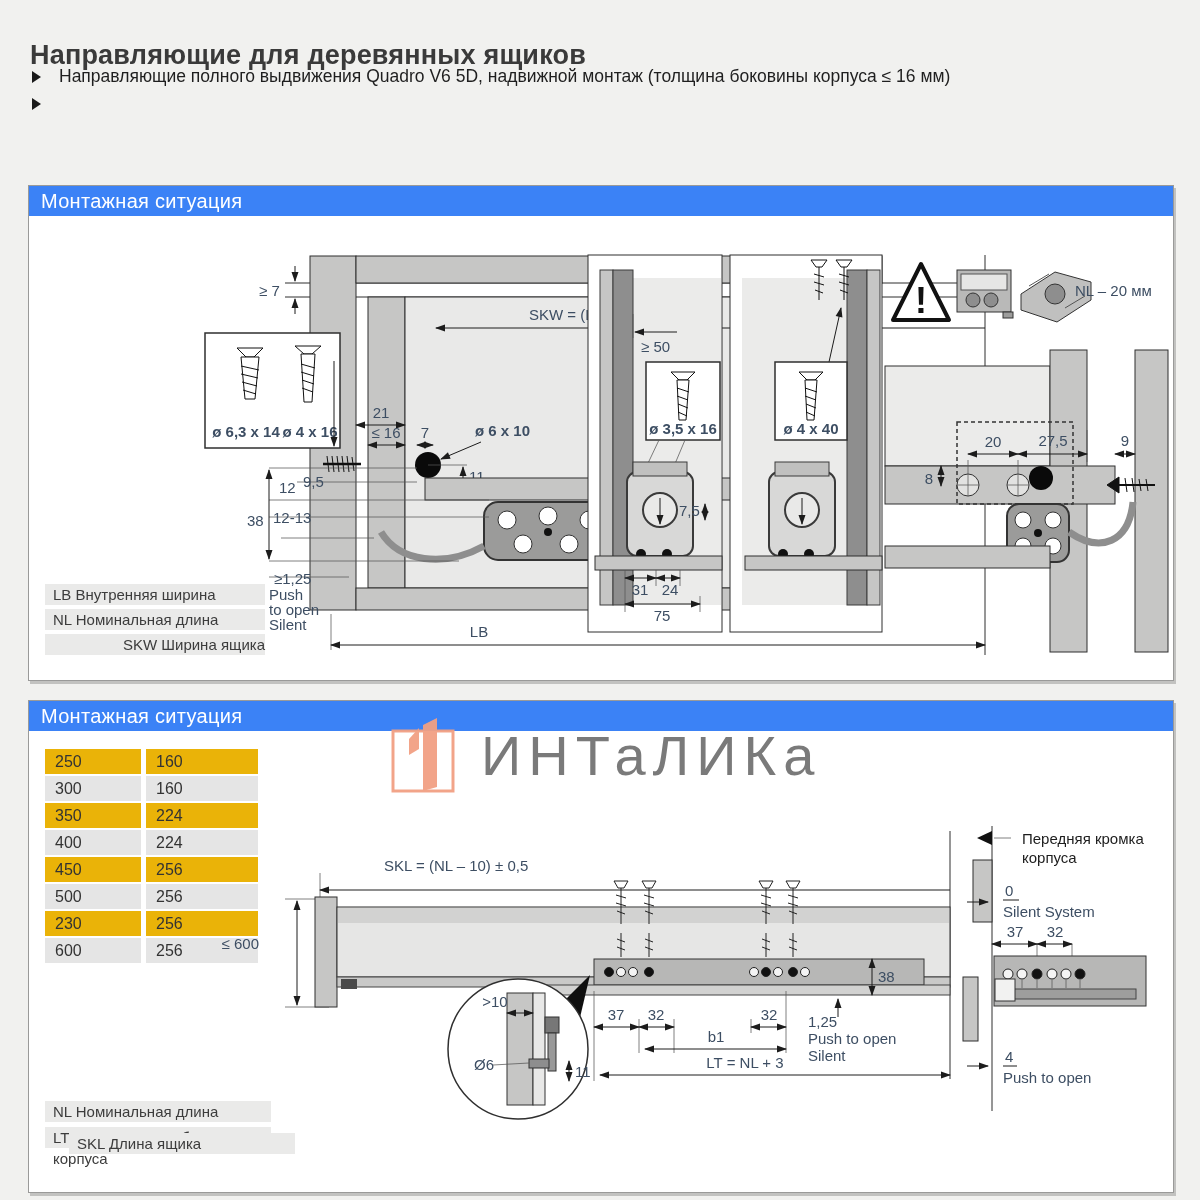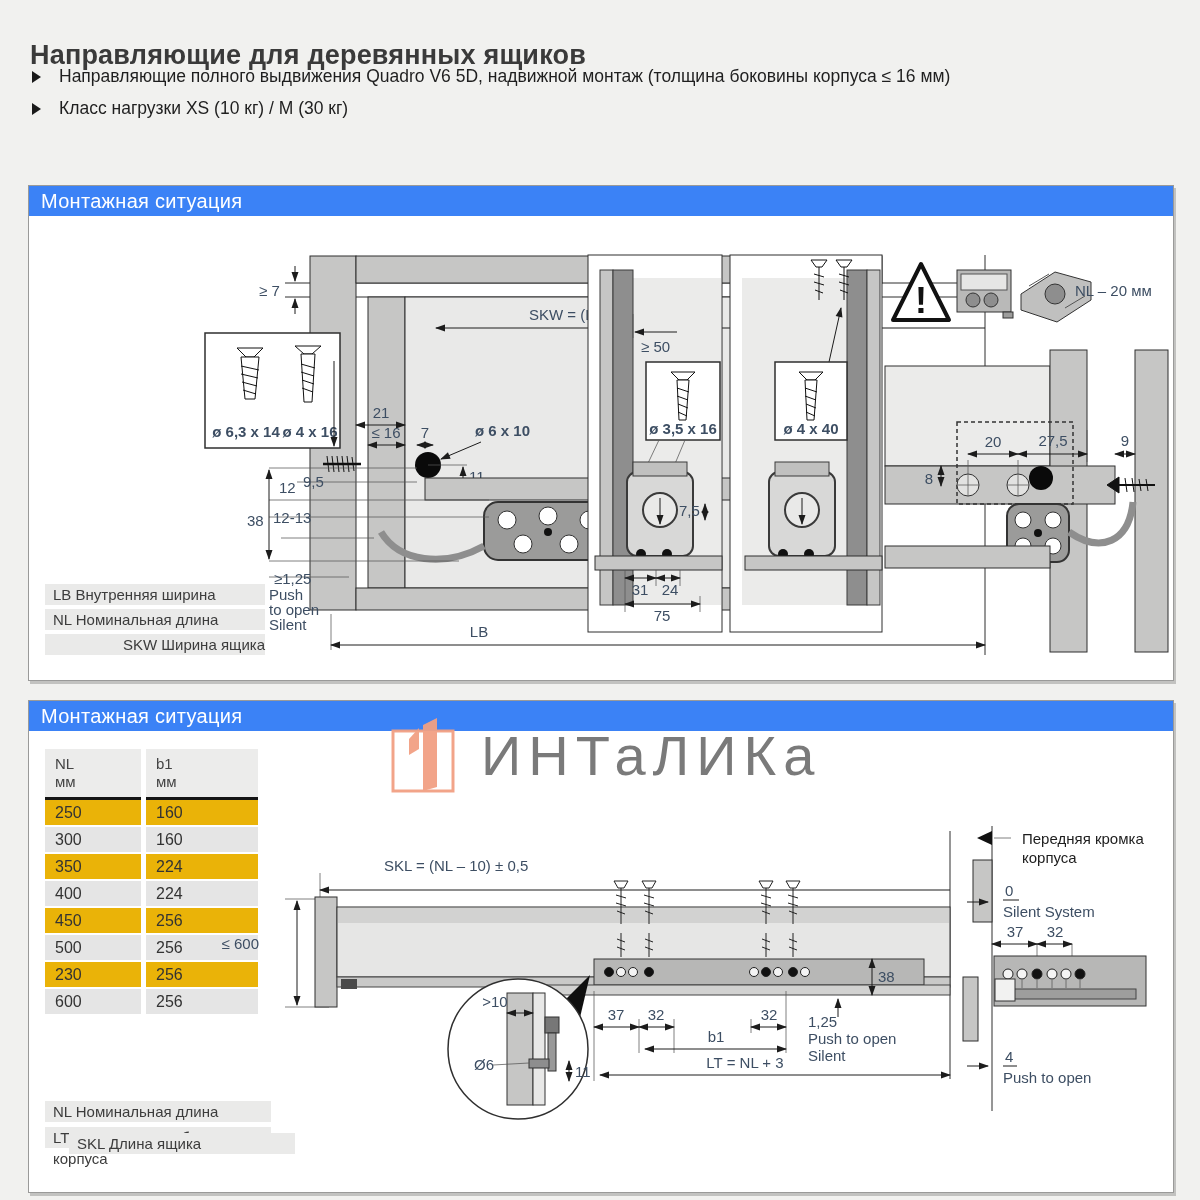--- a/index.html
+++ b/index.html
@@ -57,21 +57,20 @@
 </head>
 <body>
 
 <h1 class="page-title">Направляющие для деревянных ящиков</h1>
 <div class="bullet-row b1">
   <span class="tri"></span>
   <span class="bullet-text">Направляющие полного выдвижения Quadro V6 5D, надвижной монтаж (толщина боковины корпуса ≤ 16 мм)</span>
 </div>
 <div class="bullet-row b2">
   <span class="tri"></span>
-  <span class="bullet-text">Класс нагрузки XS (10 кг) / М (30 кг)</span>
 </div>
 
 <div class="section s1">
   <div class="section-header">Монтажная ситуация</div>
 
   <svg class="diagram" width="1142" height="463" viewBox="0 0 1142 463">
     <defs>
       <marker id="a1s" markerWidth="12" markerHeight="10" refX="2" refY="5" orient="auto" markerUnits="userSpaceOnUse">
           <path d="M11,1.5 L1,5 L11,8.5 Z" fill="#1c1c1c"></path>
         </marker>
@@ -372,24 +371,20 @@
     <svg width="72" height="84" viewBox="0 0 72 84">
       <rect x="4" y="18" width="60" height="60" fill="none" stroke="#F2A083" stroke-width="3"></rect>
       <polygon points="34,12 48,5 48,74 34,78" fill="#F2A083"></polygon>
       <polygon points="20,26 30,15 30,36 20,42" fill="#F2A083"></polygon>
     </svg>
     <span class="logo-text">ИНТаЛИКа</span>
   </div>
 
   <table class="nl-table">
     <tbody>
-        <tr class="hdr">
-      <td class="c1"><span>NL</span><br><span>мм</span></td>
-      <td class="c2"><span>b1</span><br><span>мм</span></td>
-    </tr>
     <tr class="odd">
           <td class="c1">250</td>
           <td class="c2">160</td>
         </tr>
     <tr class="even">
           <td class="c1">300</td>
           <td class="c2">160</td>
         </tr>
     <tr class="odd">
           <td class="c1">350</td>

